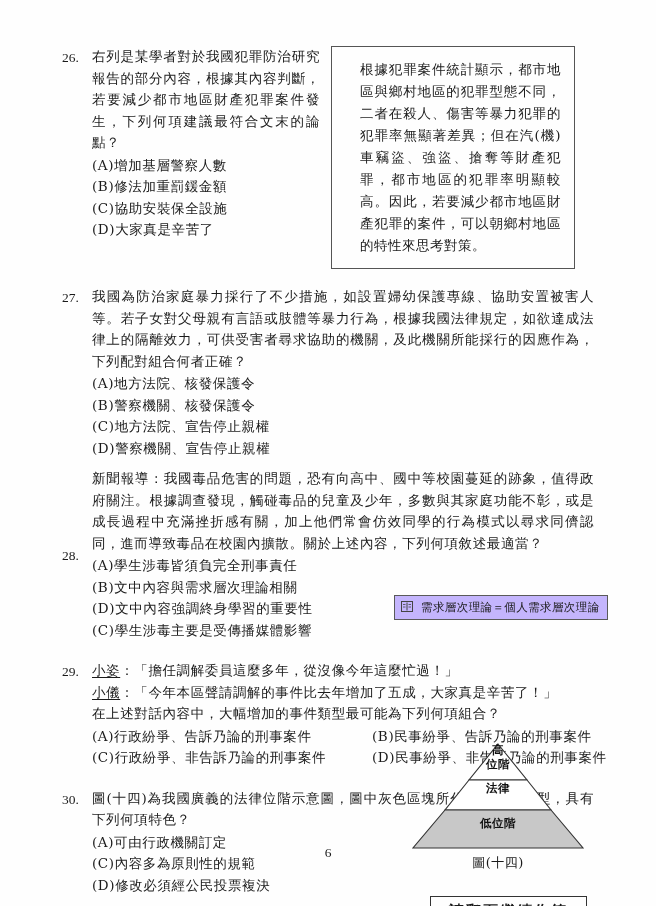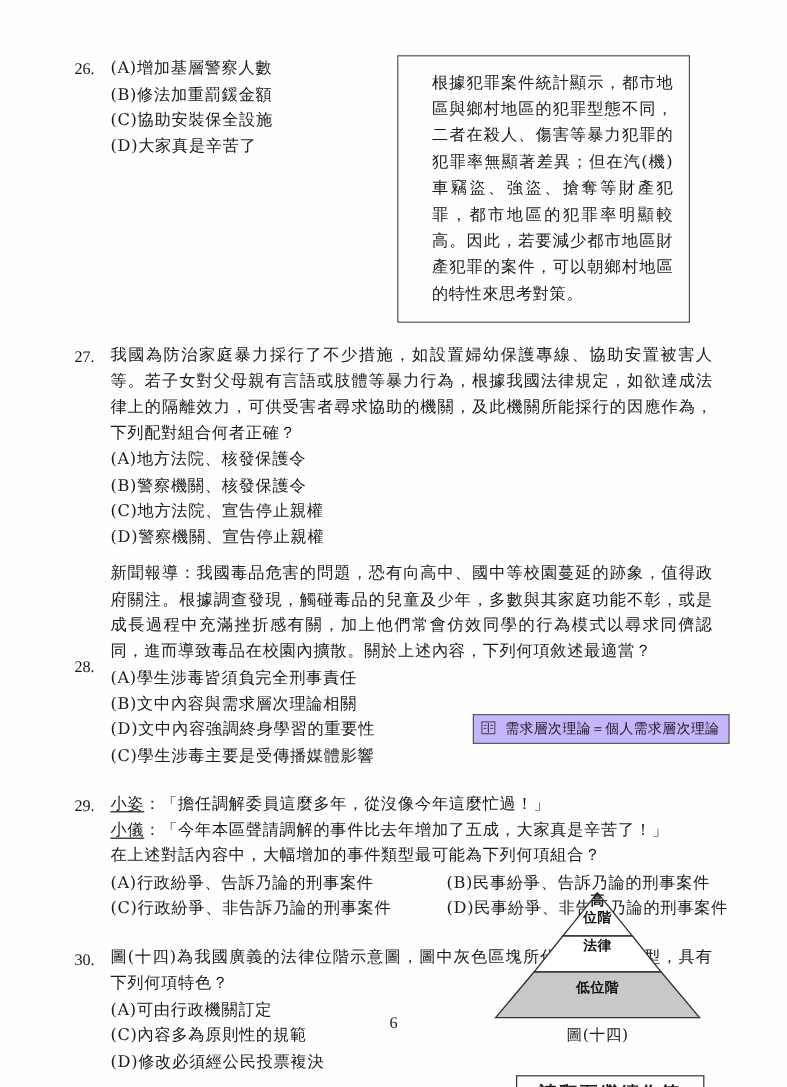--- a/index.html
+++ b/index.html
@@ -188,20 +188,21 @@
 <body>
 
 <div class="page">
   <div class="content">
 
     <div class="q">
       <div class="q-num">26.</div>
       <div class="q-body">
         <div class="q26-wrap">
           <div class="q26-left">
+            <div class="stem">右列是某學者對於我國犯罪防治研究報告的部分內容，根據其內容判斷，若要減少都市地區財產犯罪案件發生，下列何項建議最符合文末的論點？</div>
             <div class="opts">
               <div class="opt">(A)增加基層警察人數</div>
               <div class="opt">(B)修法加重罰鍰金額</div>
               <div class="opt">(C)協助安裝保全設施</div>
               <div class="opt">(D)大家真是辛苦了</div>
             </div>
           </div>
           <div class="passage-box">根據犯罪案件統計顯示，都市地區與鄉村地區的犯罪型態不同，二者在殺人、傷害等暴力犯罪的犯罪率無顯著差異；但在汽(機)車竊盜、強盜、搶奪等財產犯罪，都市地區的犯罪率明顯較高。因此，若要減少都市地區財產犯罪的案件，可以朝鄉村地區的特性來思考對策。</div>
         </div>
       </div>

